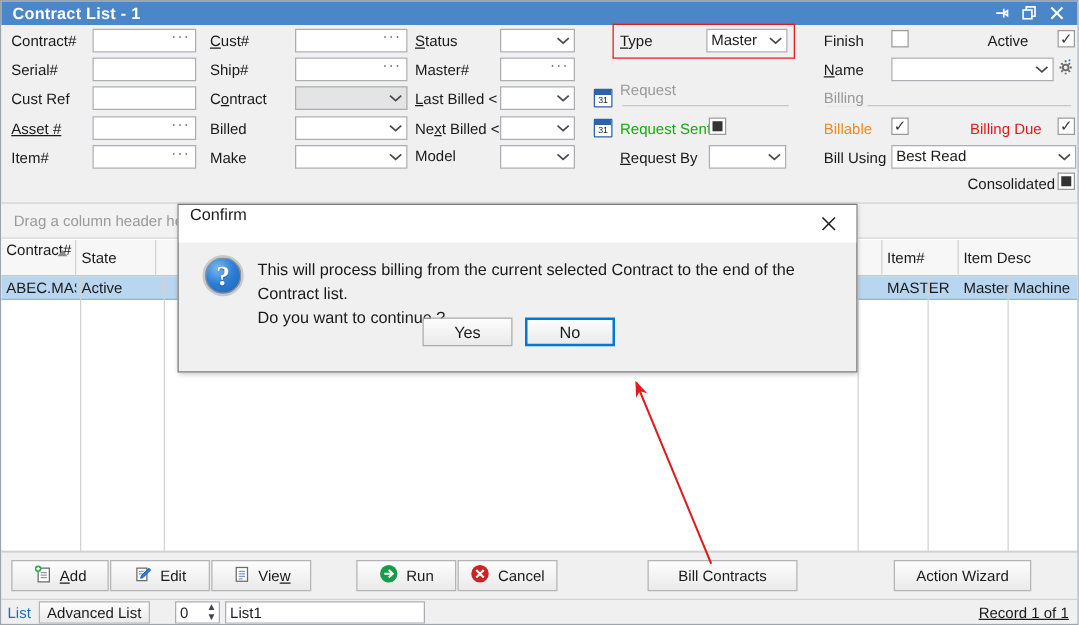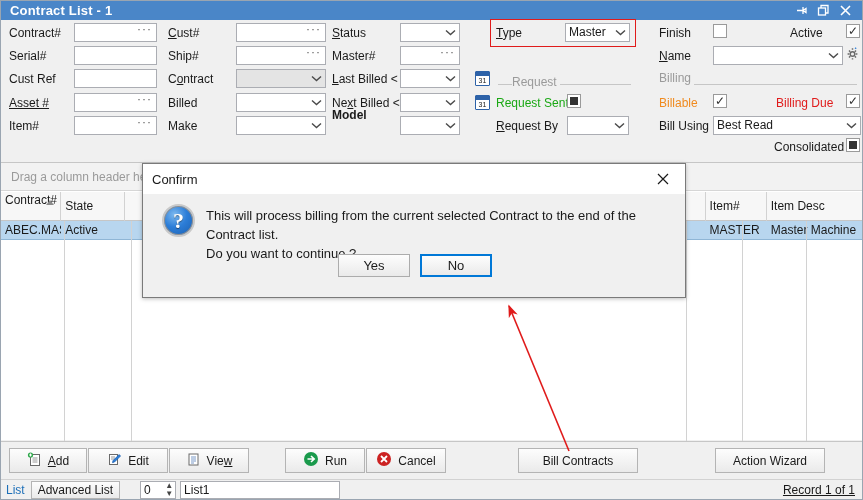--- a/index.html
+++ b/index.html
@@ -188,21 +188,21 @@
     position: absolute; right: 7px; font-size: 12px; color: #1a1a1a; text-decoration: underline;
   }
 
   
   #dialog {
     position: absolute; left: 141px; top: 162px; width: 544px; height: 135px;
     background: #f0f0f0; border: 1px solid #7a7a7a;
     box-shadow: 0 1px 4px rgba(0,0,0,.25); z-index: 50;
   }
   #dialog .dtitlebar {
-    height: 30px; background: #ffffff; display: flex; align-items: center;
+    height: 30px; background: #ffffff; display: flex; 
     position: relative;
   }
   #dialog .dtitle { margin-left: 9px; font-size: 13px; color: #1a1a1a; }
   #dialog .dclose {
     position: absolute; right: 0; top: 0; width: 44px; height: 30px;
     display: flex; align-items: center; justify-content: center;
   }
   #dialog .dbody { position: relative; height: 105px; }
   #qicon {
     position: absolute; left: 19px; top: 10px; width: 33px; height: 33px;
@@ -301,21 +301,21 @@
           <svg width="11" height="7" viewBox="0 0 11 7">
             <path d="M1 1.5l4.5 4 4.5-4" stroke="#4a4a4a" stroke-width="1.4" fill="none"></path>
           </svg>
         </span>
     </div>
 
     <span class="lbl" style="left:331px; top:6px;"><u>S</u>tatus</span>
     <span class="lbl" style="left:331px; top:29px;">Master#</span>
     <span class="lbl" style="left:331px; top:52px;"><u>L</u>ast Billed &lt;</span>
     <span class="lbl" style="left:331px; top:76px;">Ne<u>x</u>t Billed &lt;</span>
-    <span class="lbl" style="left:331px; top:88px;font-weight:bold;">Model</span>
+    <span class="lbl" style="left:331px; top:98px;">Model</span>
 
     <div class="combo" style="left:399px; top:3px;  width:60px;">
       <span></span>
       <span class="arw">
           <svg width="11" height="7" viewBox="0 0 11 7">
             <path d="M1 1.5l4.5 4 4.5-4" stroke="#4a4a4a" stroke-width="1.4" fill="none"></path>
           </svg>
         </span>
     </div>
     <div class="inp ellip" style="left:399px; top:26px; width:60px;"></div>
@@ -357,21 +357,21 @@
 
     <div class="calicon" style="left:474px; top:51px;">
       <div class="top"></div>
       <div class="n">31</div>
     </div>
     <div class="calicon" style="left:474px; top:75px;">
       <div class="top"></div>
       <div class="n">31</div>
     </div>
 
-    <span class="grouplbl" style="left:495px; top:55px;margin-left:16px;">Request</span>
+    <span class="grouplbl" style="left:495px; top:45px;">Request</span>
     <div class="groupline" style="left:497px; top:64px; width:133px;"></div>
 
     <span class="lbl" style="left:495px; top:76px; color:#1aa814;">Request Sent</span>
     <div class="chk square" style="left:566px; top:74px;">
         <div class="box"></div>
       </div>
 
     <span class="lbl" style="left:495px; top:99px;"><u>R</u>equest By</span>
     <div class="combo" style="left:566px; top:96px; width:62px;">
       <span></span>

